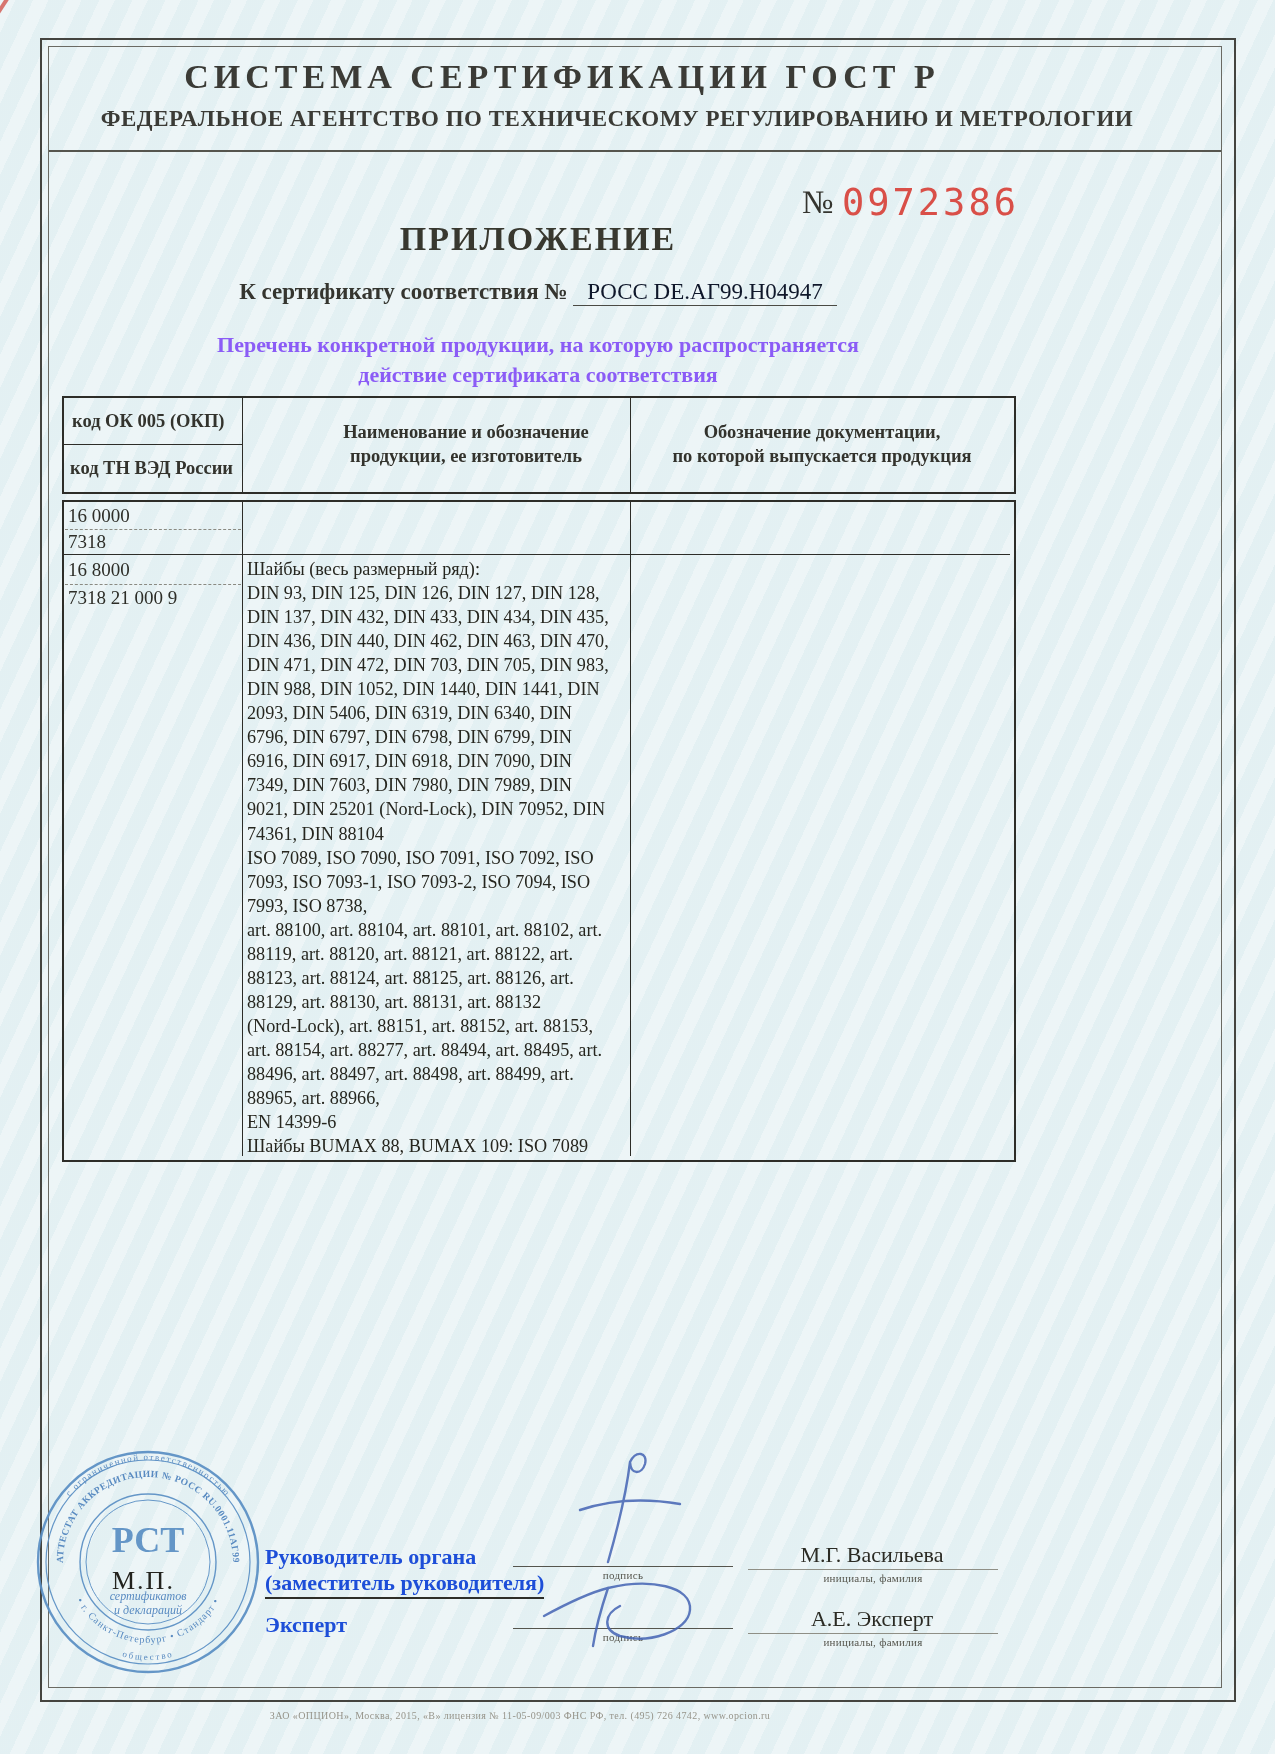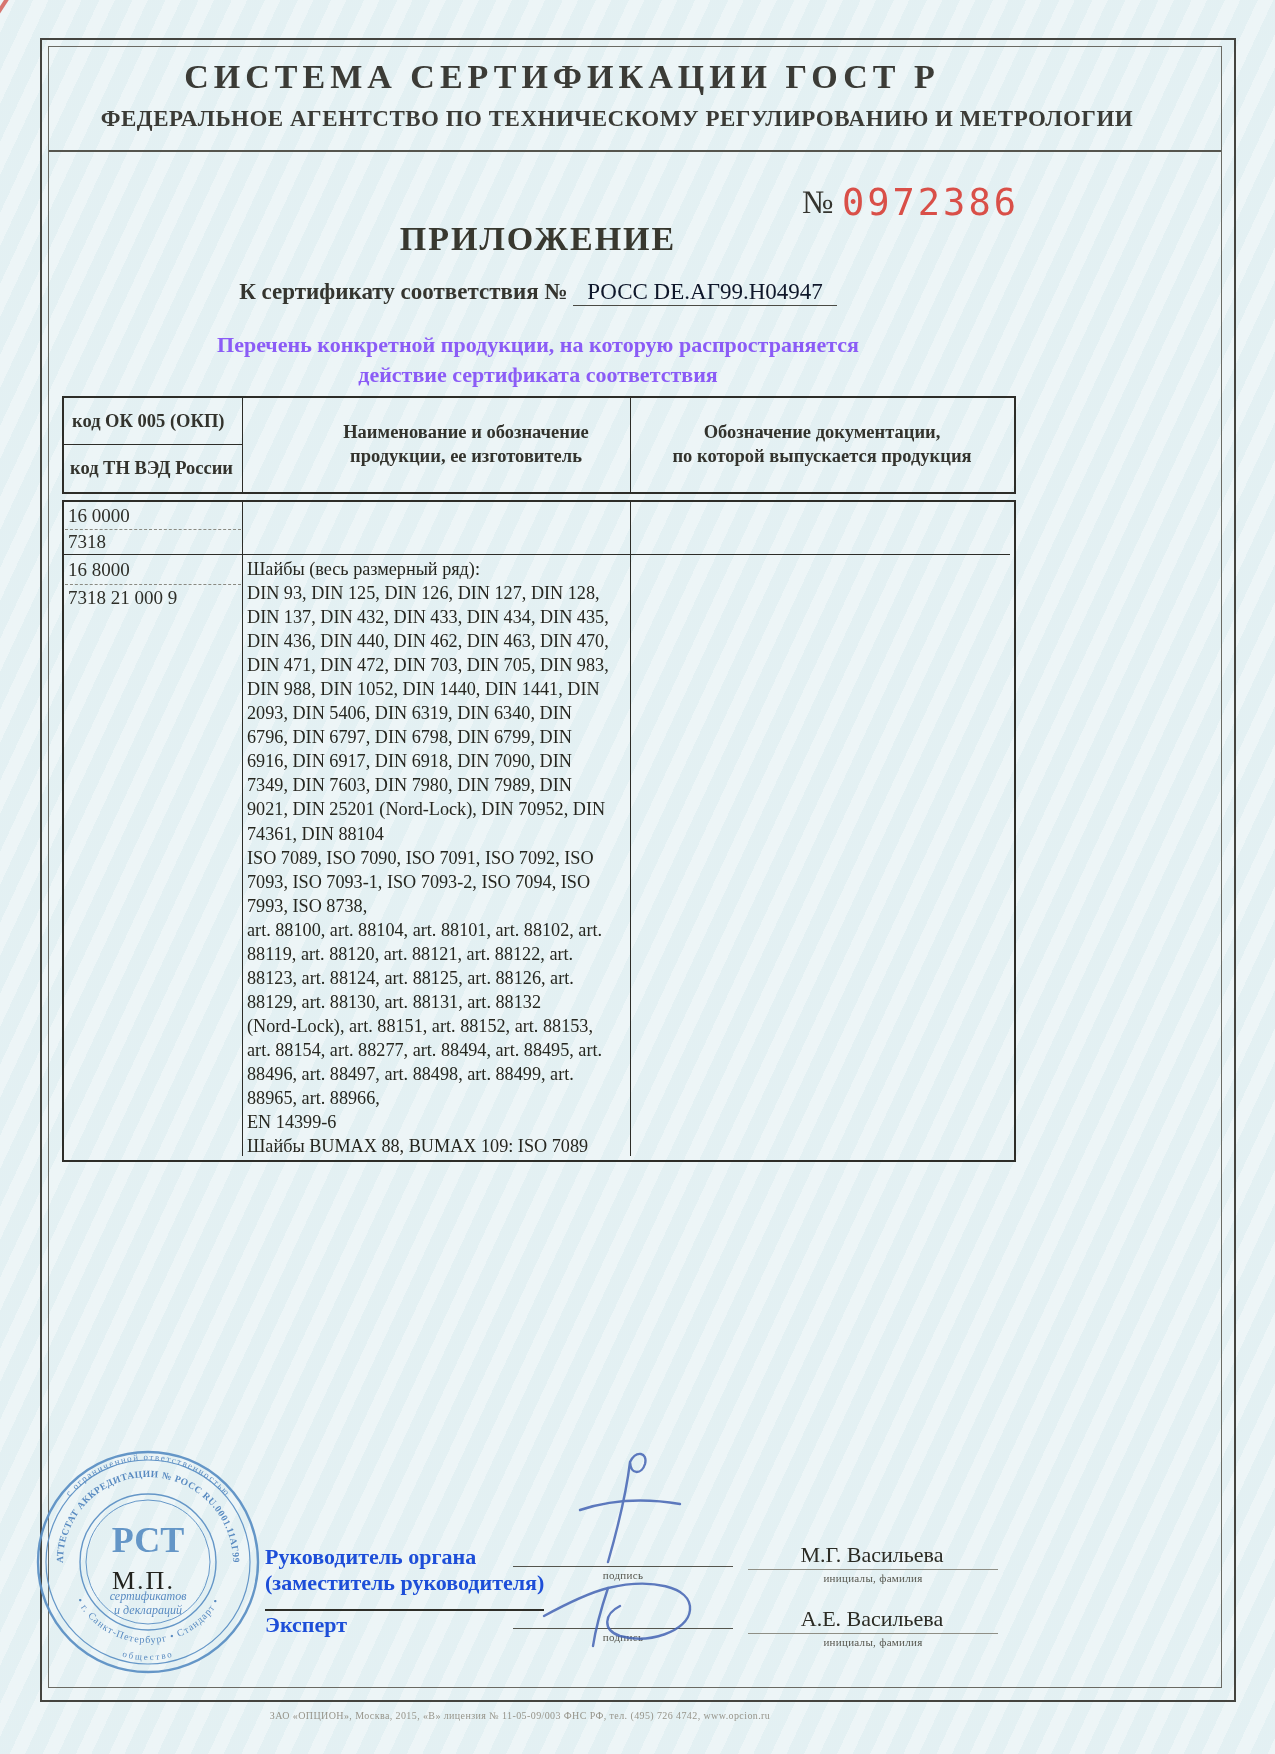--- a/index.html
+++ b/index.html
@@ -145,32 +145,32 @@
   <text font-size="10" fill="#4d82bd" font-family="Liberation Serif, serif" letter-spacing="1">
     <textPath href="#arc-mid-bottom" startOffset="50%" text-anchor="middle">• г. Санкт-Петербург • Стандарт •</textPath>
   </text>
   <text x="114" y="104" font-size="36" font-weight="bold" fill="#5a8fc4" text-anchor="middle" font-family="Liberation Serif, serif">РСТ</text>
   <text x="114" y="152" font-size="12" fill="#4d82bd" text-anchor="middle" font-style="italic" font-family="Liberation Serif, serif">сертификатов</text>
   <text x="114" y="166" font-size="12" fill="#4d82bd" text-anchor="middle" font-style="italic" font-family="Liberation Serif, serif">и деклараций</text>
 </svg>
 <div class="abs mp" style="left:112px;top:1566px;">М.П.</div>
 
 <div class="abs role" style="left:265px;top:1544px;">Руководитель органа</div>
-<div class="abs role" style="left:265px;top:1570px;border-bottom:2px solid #2e2e28;padding-bottom:13px;">(заместитель руководителя)</div>
+<div class="abs role" style="left:265px;top:1570px;border-bottom:2px solid #2e2e28;padding-bottom:1px;">(заместитель руководителя)</div>
 <div class="abs role" style="left:265px;top:1612px;">Эксперт</div>
 
 <div class="abs sig-line" style="left:513px;top:1566px;width:220px;"></div>
 <div class="abs cap center" style="left:513px;top:1569px;width:220px;">подпись</div>
 <div class="abs sig-line" style="left:513px;top:1628px;width:220px;"></div>
 <div class="abs cap center" style="left:513px;top:1631px;width:220px;">подпись</div>
 
 <div class="abs name center" style="left:752px;top:1542px;width:240px;">М.Г. Васильева</div>
 <div class="abs name-line" style="left:748px;top:1569px;width:250px;"></div>
 <div class="abs cap center" style="left:748px;top:1572px;width:250px;">инициалы, фамилия</div>
-<div class="abs name center" style="left:752px;top:1606px;width:240px;">А.Е. Васильева</div>
+<div class="abs name center" style="left:752px;top:1606px;width:240px;">А.Е. Эксперт</div>
 <div class="abs name-line" style="left:748px;top:1633px;width:250px;"></div>
 <div class="abs cap center" style="left:748px;top:1636px;width:250px;">инициалы, фамилия</div>
 
 <svg class="abs" style="left:540px;top:1440px;" width="200" height="230" viewBox="0 0 200 230">
   <g fill="none" stroke="#4464b4" stroke-width="2.4" stroke-linecap="round" opacity=".85">
     <path d="M 90 22 c 6 -12 18 -10 15 2 c -3 10 -14 12 -15 -2 c -4 34 -14 72 -22 100"></path>
     <path d="M 40 70 C 70 60 105 58 140 64"></path>
   </g>
 </svg>
 <svg class="abs" style="left:530px;top:1570px;" width="210" height="90" viewBox="0 0 210 90">

